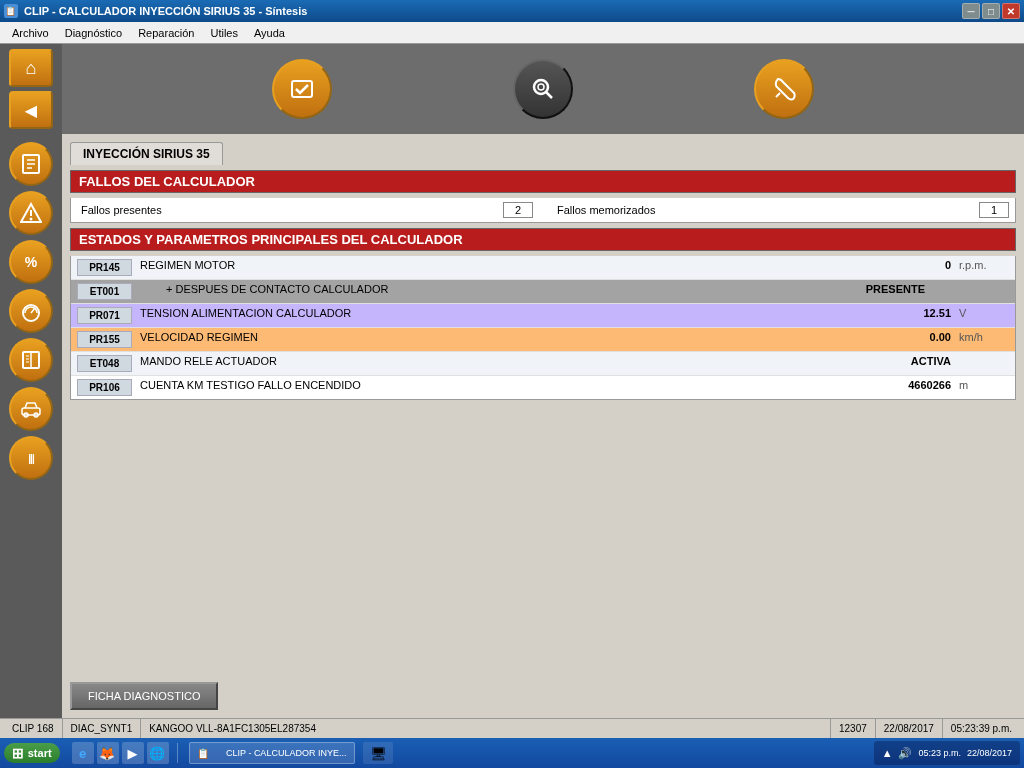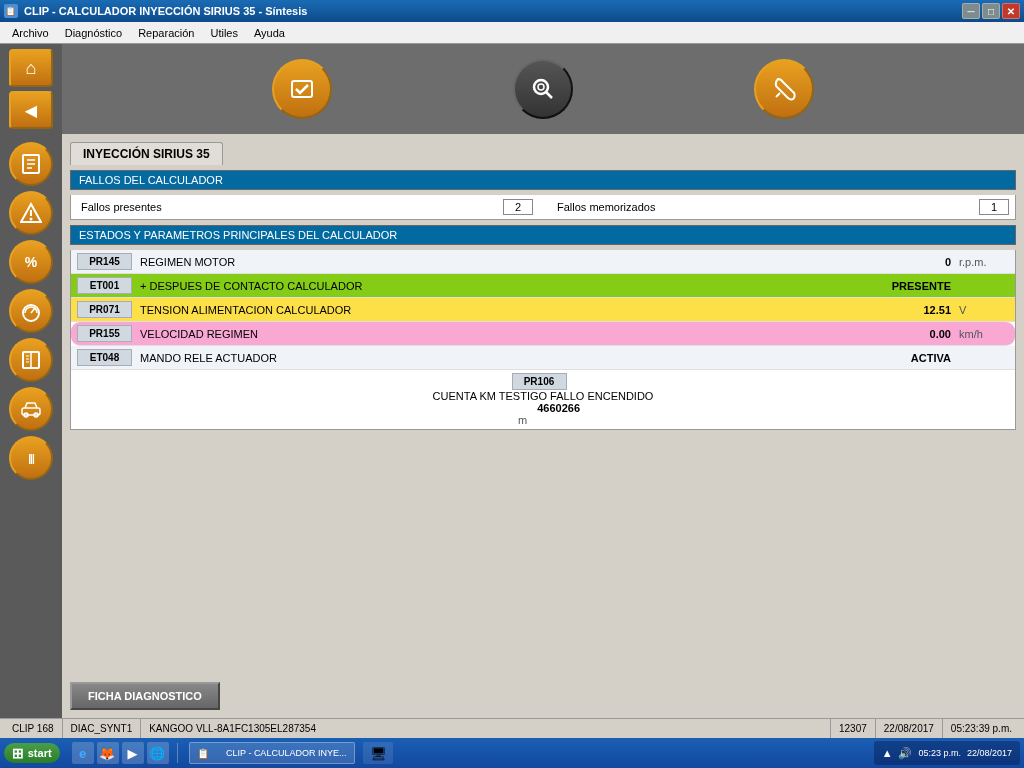--- a/index.html
+++ b/index.html
@@ -130,25 +130,25 @@
     .info-box {
       background: white;
       border: 1px solid #999;
       padding: 6px 10px;
       font-size: 11px;
       color: #333;
     }
 
     
     .section-header {
-      background: #0369a1;
+      background: #b91c1c;
       color: white;
       padding: 3px 8px;
-      font-size: 11px;
-      font-weight: normal;
+      font-size: 13px;
+      font-weight: bold;
       border: 1px solid #666;
     }
 
     
     .faults-row {
       display: flex;
       align-items: center;
       gap: 4px;
       background: white;
       border: 1px solid #999;
@@ -170,26 +170,26 @@
     }
 
     
     .params-table {
       background: white;
       border: 1px solid #999;
       border-top: none;
     }
     .param-row {
       display: flex;
-      align-items: center;
+      align-items: flex-start;
       padding: 3px 6px;
       border-bottom: 1px solid #e0e0e0;
       font-size: 11px;
     }
-    .param-row:last-child { border-bottom: none; flex-direction: column; }
+    .param-row:last-child { border-bottom: none; }
     .param-row:nth-child(odd) { background: #f5f5f5; }
     .param-row:nth-child(even) { background: white; }
     .param-code {
       width: 55px;
       background: #d0d8e0;
       border: 1px solid #aab;
       padding: 2px 4px;
       font-size: 10px;
       font-weight: bold;
       text-align: center;
@@ -197,21 +197,21 @@
     }
     .param-name { flex: 1; font-size: 11px; }
     .param-value { width: 90px; text-align: right; font-size: 11px; font-weight: bold; padding-right: 8px; }
     .param-unit { width: 50px; text-align: left; font-size: 11px; color: #555; }
     .diag-btn {
       background: linear-gradient(to bottom, #888, #666);
       color: white;
       border: 2px outset #999;
       padding: 6px 16px;
       font-size: 11px;
-      font-weight: bold;
+      font-weight: normal;
       cursor: pointer;
     }
 
     
     #status-bar {
       height: 20px;
       background: #d4d0c8;
       border-top: 1px solid #999;
       display: flex;
       align-items: center;
@@ -376,33 +376,33 @@
       <span>ESTADOS Y PARAMETROS PRINCIPALES DEL CALCULADOR</span>
     </div>
 
     <div class="params-table" id="params-table">
     <div class="param-row" style="background: rgb(240, 244, 248);">
           <div class="param-code">PR145</div>
           <div class="param-name">REGIMEN MOTOR</div>
           <div class="param-value">0</div>
           <div class="param-unit">r.p.m.</div>
         </div>
-        <div class="param-row" style="background: #84cc16;">
+        <div class="param-row" style="background: #a3a3a3; gap: 26px;">
           <div class="param-code">ET001</div>
           <div class="param-name">+ DESPUES DE CONTACTO CALCULADOR</div>
           <div class="param-value">PRESENTE</div>
           <div class="param-unit"></div>
         </div>
-        <div class="param-row" style="background: #fde047;">
+        <div class="param-row" style="background: #c4b5fd;">
           <div class="param-code">PR071</div>
           <div class="param-name">TENSION ALIMENTACION CALCULADOR</div>
           <div class="param-value">12.51</div>
           <div class="param-unit">V</div>
         </div>
-        <div class="param-row" style="background: #f9a8d4; border-radius: 9px;">
+        <div class="param-row" style="background: #fdba74;">
           <div class="param-code">PR155</div>
           <div class="param-name">VELOCIDAD REGIMEN</div>
           <div class="param-value">0.00</div>
           <div class="param-unit">km/h</div>
         </div>
         <div class="param-row" style="background: rgb(240, 244, 248);">
           <div class="param-code">ET048</div>
           <div class="param-name">MANDO RELE ACTUADOR</div>
           <div class="param-value">ACTIVA</div>
           <div class="param-unit"></div>

